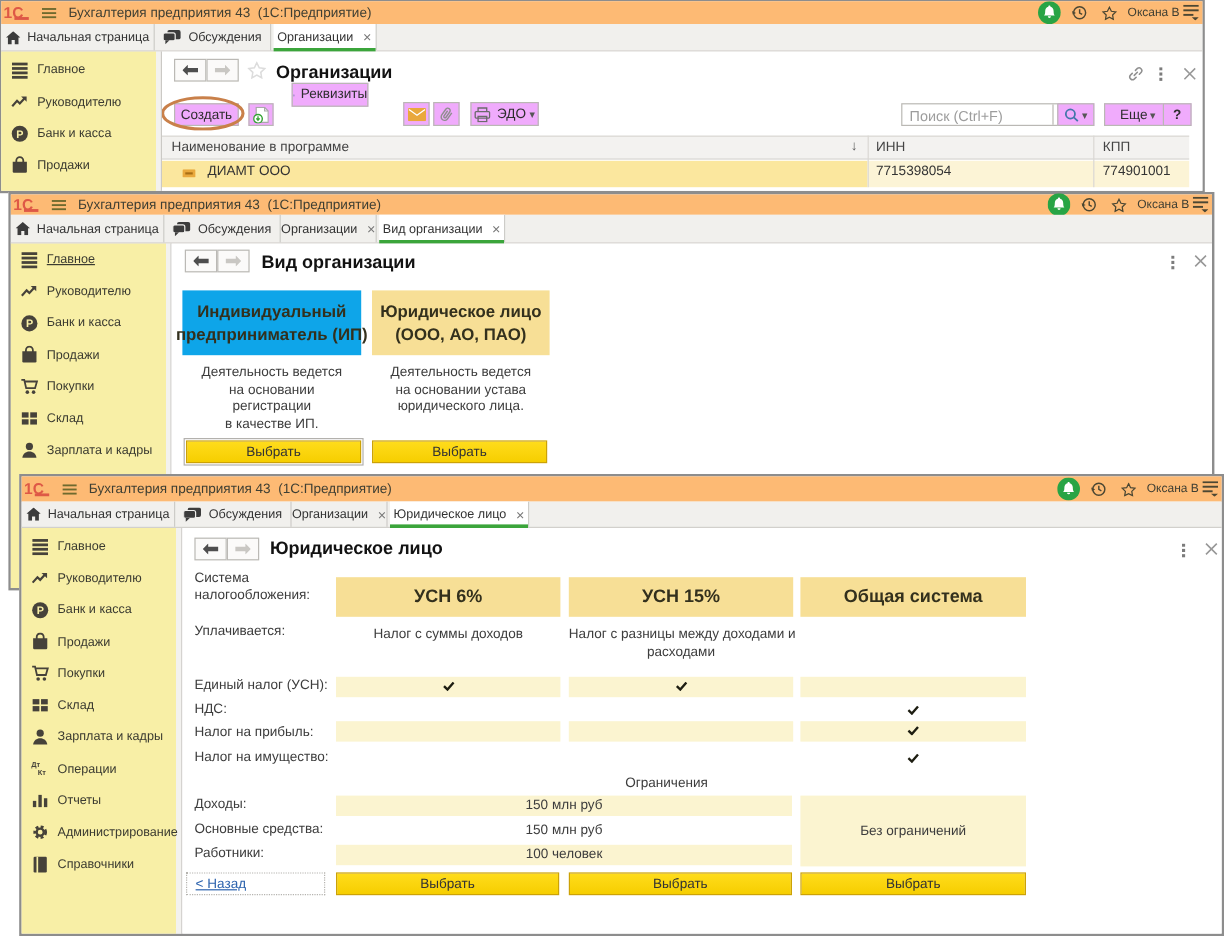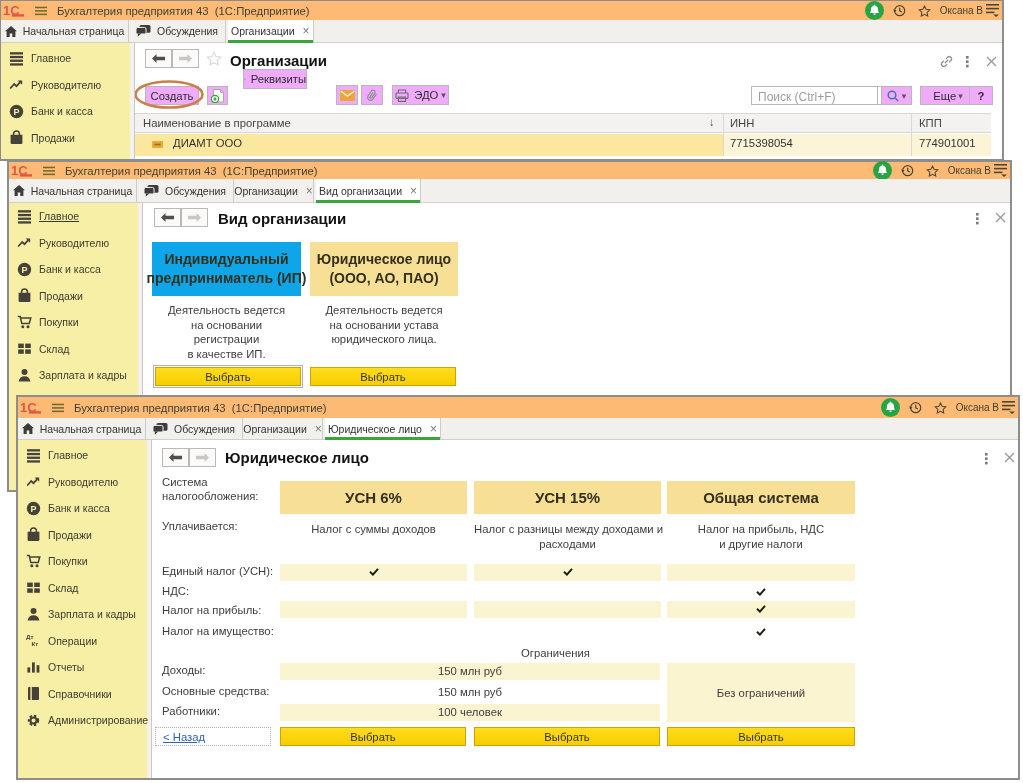--- a/index.html
+++ b/index.html
@@ -438,27 +438,27 @@
             </g>
           </svg>Операции</div>
       <div class="si"><svg viewBox="0 0 15 15">
             <g fill="#46423a">
               <rect x="1.4" y="7.4" width="2.8" height="5.2"></rect>
               <rect x="6" y="2.4" width="2.8" height="10.2"></rect>
               <rect x="10.6" y="5.2" width="2.8" height="7.4"></rect>
             </g>
           </svg>Отчеты</div>
       <div class="si"><svg viewBox="0 0 15 15">
+            <circle cx="7.5" cy="7.5" r="4.6" fill="none" stroke="#46423a" stroke-width="2.2" stroke-dasharray="2.4 1.9"></circle>
+            <circle cx="7.5" cy="7.5" r="3" fill="none" stroke="#46423a" stroke-width="2"></circle>
+          </svg>Администрирование</div>
+      <div class="si"><svg viewBox="0 0 15 15">
             <path d="M3 1h9a1 1 0 011 1v11a1 1 0 01-1 1H3a1 1 0 01-1-1V2a1 1 0 011-1z" fill="#46423a"></path>
             <rect x="4.4" y="1" width="1.4" height="14" fill="#F8EFA6"></rect>
           </svg>Справочники</div>
-      <div class="si"><svg viewBox="0 0 15 15">
-            <circle cx="7.5" cy="7.5" r="4.6" fill="none" stroke="#46423a" stroke-width="2.2" stroke-dasharray="2.4 1.9"></circle>
-            <circle cx="7.5" cy="7.5" r="3" fill="none" stroke="#46423a" stroke-width="2"></circle>
-          </svg>Администрирование</div>
     </div>
     <div class="main" id="m3">
       <div class="navb" style="left:10px;top:8px">
           <svg width="13" height="9" viewBox="0 0 13 9">
             <path d="M0 4.5L4.5 0v2.7H13v3.6H4.5V9z" fill="#4e4e4e"></path>
           </svg>
         </div>
       <div class="navb" style="left:37px;top:8px">
           <svg width="13" height="9" viewBox="0 0 13 9">
             <path d="M13 4.5L8.5 0v2.7H0v3.6h8.5V9z" fill="#c9c7c3"></path>
@@ -482,21 +482,20 @@
       <div class="lbl" style="left:10px;top:164px">Налог на прибыль:</div>
       <div class="lbl" style="left:10px;top:185px">Налог на имущество:</div>
       <div class="lbl" style="left:10px;top:224px">Доходы:</div>
       <div class="lbl" style="left:10px;top:245px">Основные средства:</div>
       <div class="lbl" style="left:10px;top:265px">Работники:</div>
       <div class="colhead" style="left:128px;top:41px;width:187px">УСН 6%</div>
       <div class="colhead" style="left:322px;top:41px;width:187px">УСН 15%</div>
       <div class="colhead" style="left:515px;top:41px;width:188px">Общая система</div>
       <div class="cc" style="left:128px;top:82px;width:187px">Налог с суммы доходов</div>
       <div class="cc" style="left:322px;top:82px;width:187px">Налог с разницы между доходами и<br>расходами</div>
-      <div class="cc" style="left:515px;top:82px;width:188px">Налог на прибыль, НДС<br>и другие налоги</div>
       <div class="stripe" style="left:128px;top:124px;width:187px;height:17px"></div>
       <div class="stripe" style="left:322px;top:124px;width:187px;height:17px"></div>
       <div class="stripe" style="left:515px;top:124px;width:188px;height:17px"></div>
       <div class="stripe" style="left:128px;top:161px;width:187px;height:17px"></div>
       <div class="stripe" style="left:322px;top:161px;width:187px;height:17px"></div>
       <div class="stripe" style="left:515px;top:161px;width:188px;height:17px"></div>
       <svg class="chk" style="left:217px;top:128px" width="10" height="8" viewBox="0 0 10 8">
           <path d="M1 3.8L3.9 6.6 9 .8" stroke="#1e1e12" stroke-width="2" fill="none"></path>
         </svg>
       <svg class="chk" style="left:411px;top:128px" width="10" height="8" viewBox="0 0 10 8">

